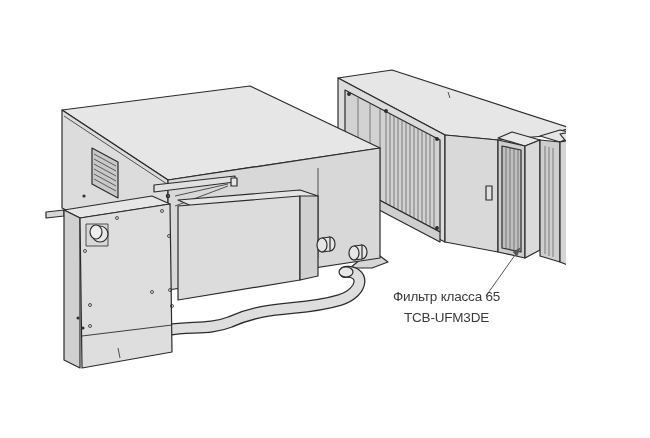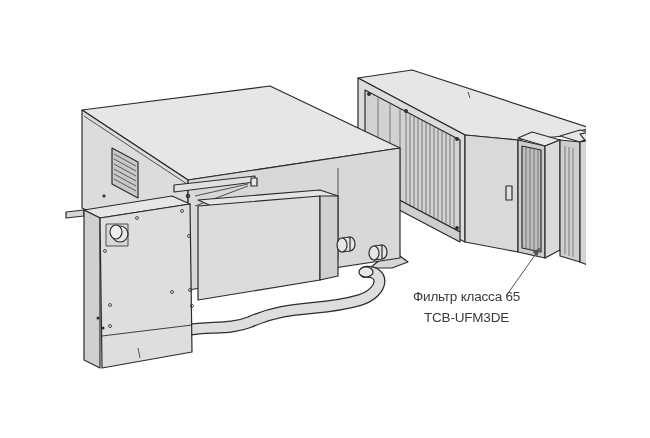--- a/index.html
+++ b/index.html
@@ -1,16 +1,16 @@
 <!DOCTYPE html>
 <html><head>
 <meta charset="utf-8">
 <style>
   html, body { margin: 0; padding: 0; background: #ffffff; }
-  .canvas { position: relative; width: 566px; height: 438px; overflow: hidden; background: #ffffff; margin-left: 20px; }
+  .canvas { position: relative; width: 566px; height: 438px; overflow: hidden; background: #ffffff; }
   svg { position: absolute; left: 0; top: 0; }
   .label {
     position: absolute; font-family: "Liberation Sans", sans-serif;
     font-size: 13.5px; color: #3a3a3a; white-space: nowrap; letter-spacing: -0.2px;
   }
   .label-line1 { left: 393px; top: 289px; }
   .label-line2 { left: 404px; top: 310px; }
 </style>
 </head>
 <body>

